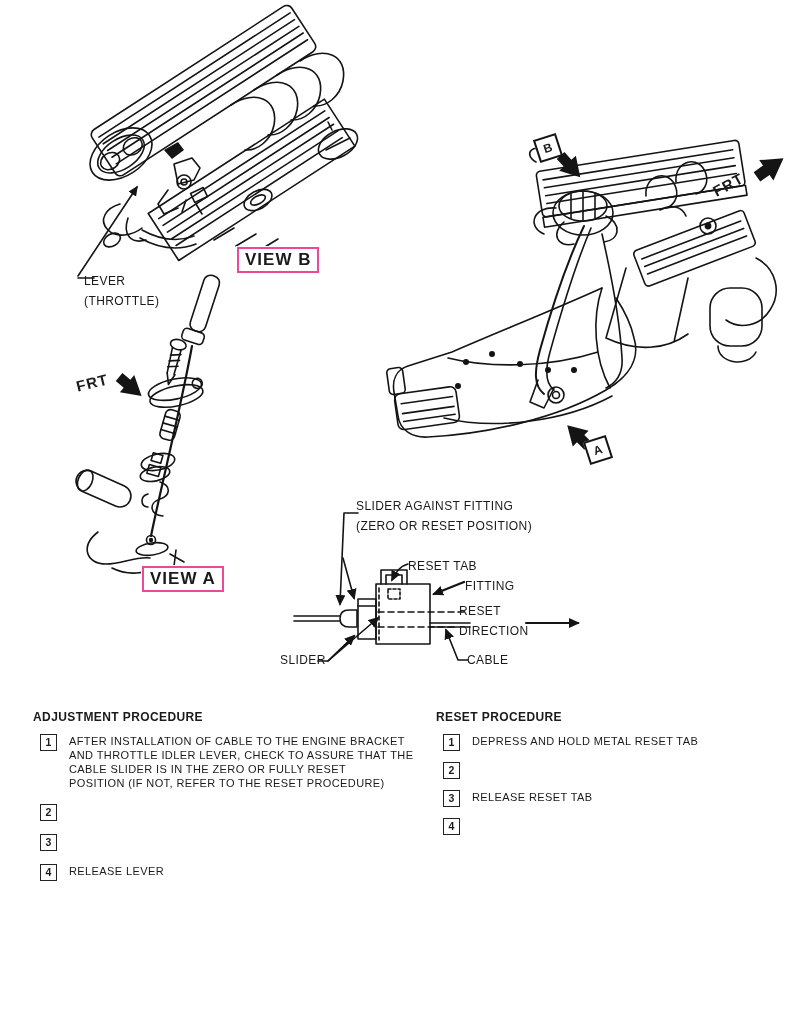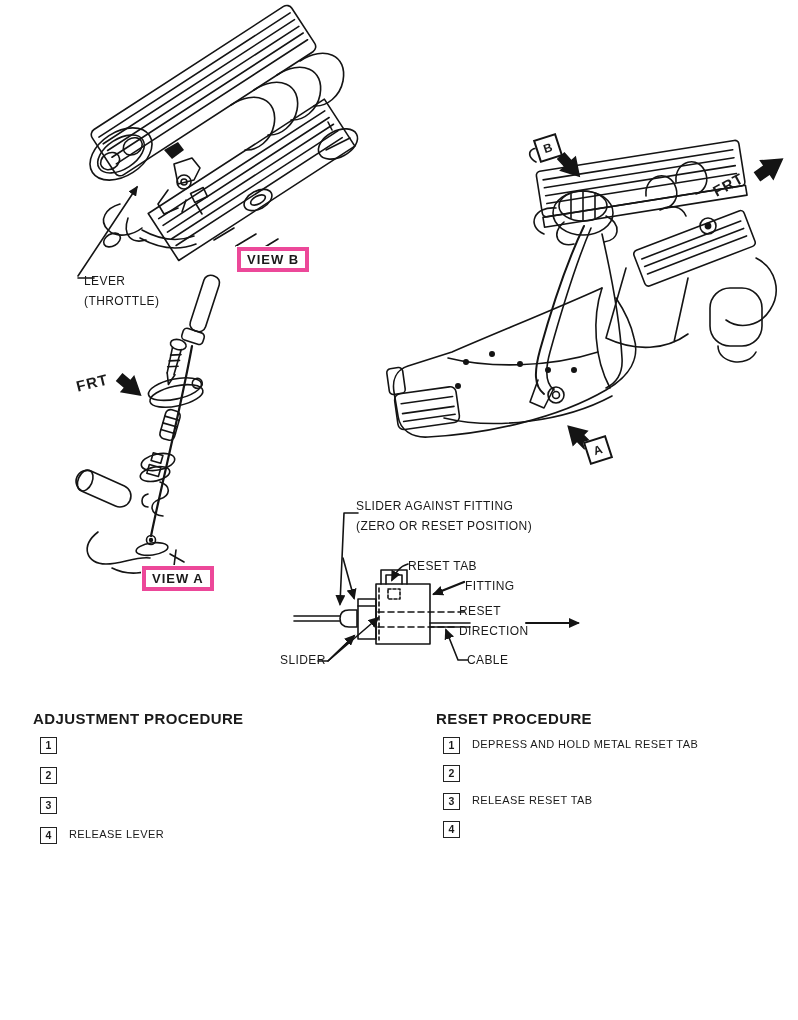--- a/index.html
+++ b/index.html
@@ -9,37 +9,37 @@
     font-family:"Liberation Sans", sans-serif;color:#1a1a1a;
   }
   svg.art{position:absolute;overflow:visible;}
   svg.art *{vector-effect:non-scaling-stroke;}
   .callout{
     position:absolute;font-size:12px;line-height:20px;letter-spacing:.4px;
     color:#1a1a1a;white-space:nowrap;
   }
   .multiline{white-space:pre-line;}
   .viewbox-label{
-    position:absolute;border:4px solid #ec4899;padding:1px 6px 1px 6px;
-    font-size:13px;font-weight:bold;letter-spacing:1px;background:#fff;
+    position:absolute;border:2px solid #ec4899;padding:1px 6px 1px 6px;
+    font-size:17px;font-weight:bold;letter-spacing:1px;background:#fff;
     box-shadow:0 0 0 1px #fff;
   }
   .frt-label{
     position:absolute;font-size:15px;font-weight:bold;letter-spacing:1px;
     transform-origin:center;
   }
   .marker-box{
     position:absolute;width:20px;height:20px;border:2.2px solid #141414;
     display:flex;align-items:center;justify-content:center;
     font-size:12px;font-weight:bold;background:#fff;transform-origin:center;
   }
   .dir-arrow{position:absolute;transform-origin:center;}
   .proc{position:absolute;}
   .proc h2{
-    margin:0 0 11px 0;font-size:15px;font-weight:bold;letter-spacing:.4px;
+    margin:0 0 11px 0;font-size:12px;font-weight:bold;letter-spacing:.4px;
   }
   .step{display:flex;align-items:flex-start;padding-left:7px;}
   .proc-left .step{margin-bottom:14px;width:402px;}
   .proc-right .step{margin-bottom:12px;width:300px;}
   .stepnum{
     flex:0 0 auto;width:15px;height:15px;border:1.6px solid #232323;
     font-size:10.5px;font-weight:bold;text-align:center;line-height:15px;
     margin-right:12px;margin-top:-1px;background:#fff;
   }
   .steptext{font-size:11px;line-height:13.9px;letter-spacing:.4px;}
@@ -300,20 +300,24 @@
   <div class="callout" style="left:465px;top:576px">FITTING</div>
   <div class="callout multiline" style="left:459px;top:601px">RESET
 DIRECTION</div>
   <div class="callout" style="left:280px;top:650px">SLIDER</div>
   <div class="callout" style="left:467px;top:650px">CABLE</div>
 
   <section class="proc proc-left" style="left:33px;top:710px;width:405px">
     <h2>ADJUSTMENT PROCEDURE</h2>
     <div class="step">
       <span class="stepnum">1</span>
+      <span class="steptext multiline">AFTER INSTALLATION OF CABLE TO THE ENGINE BRACKET
+AND THROTTLE IDLER LEVER, CHECK TO ASSURE THAT THE
+CABLE SLIDER IS IN THE ZERO OR FULLY RESET
+POSITION (IF NOT, REFER TO THE RESET PROCEDURE)</span>
     </div>
     <div class="step">
       <span class="stepnum">2</span>
     </div>
     <div class="step">
       <span class="stepnum">3</span>
     </div>
     <div class="step">
       <span class="stepnum">4</span>
       <span class="steptext multiline">RELEASE LEVER</span>

